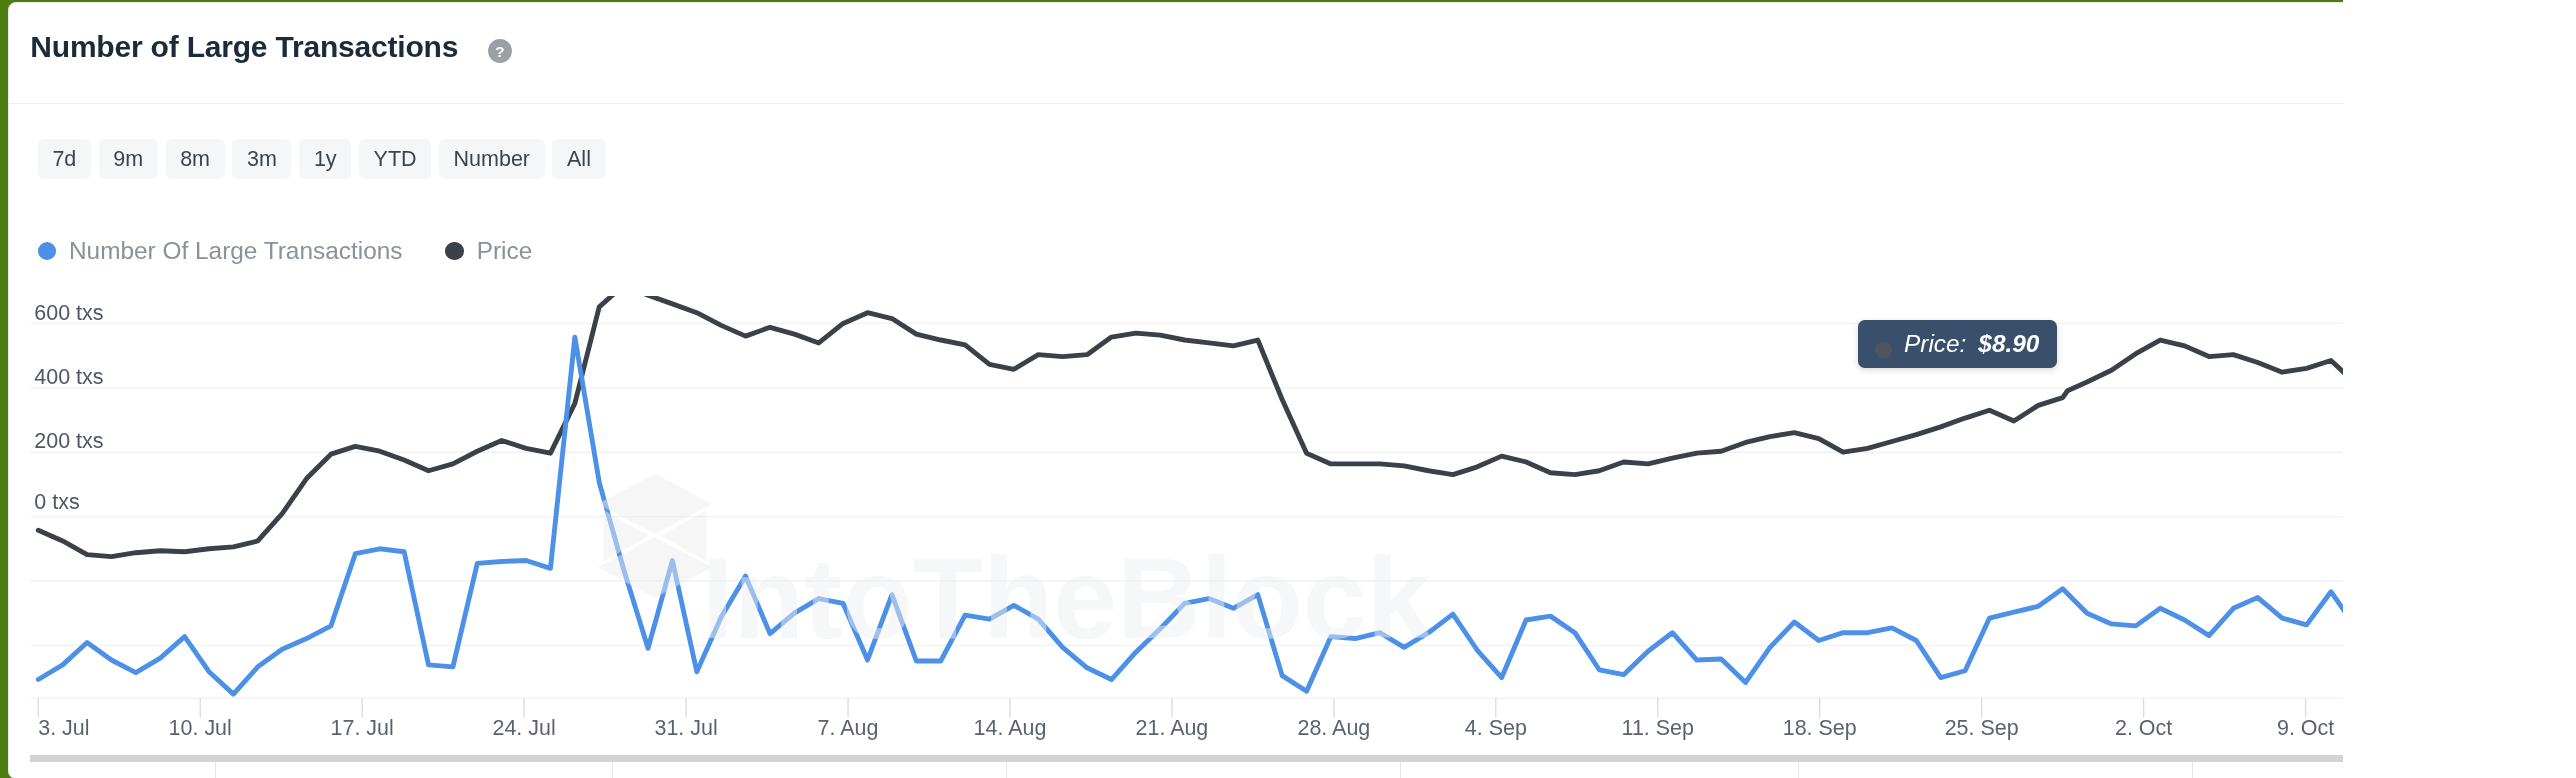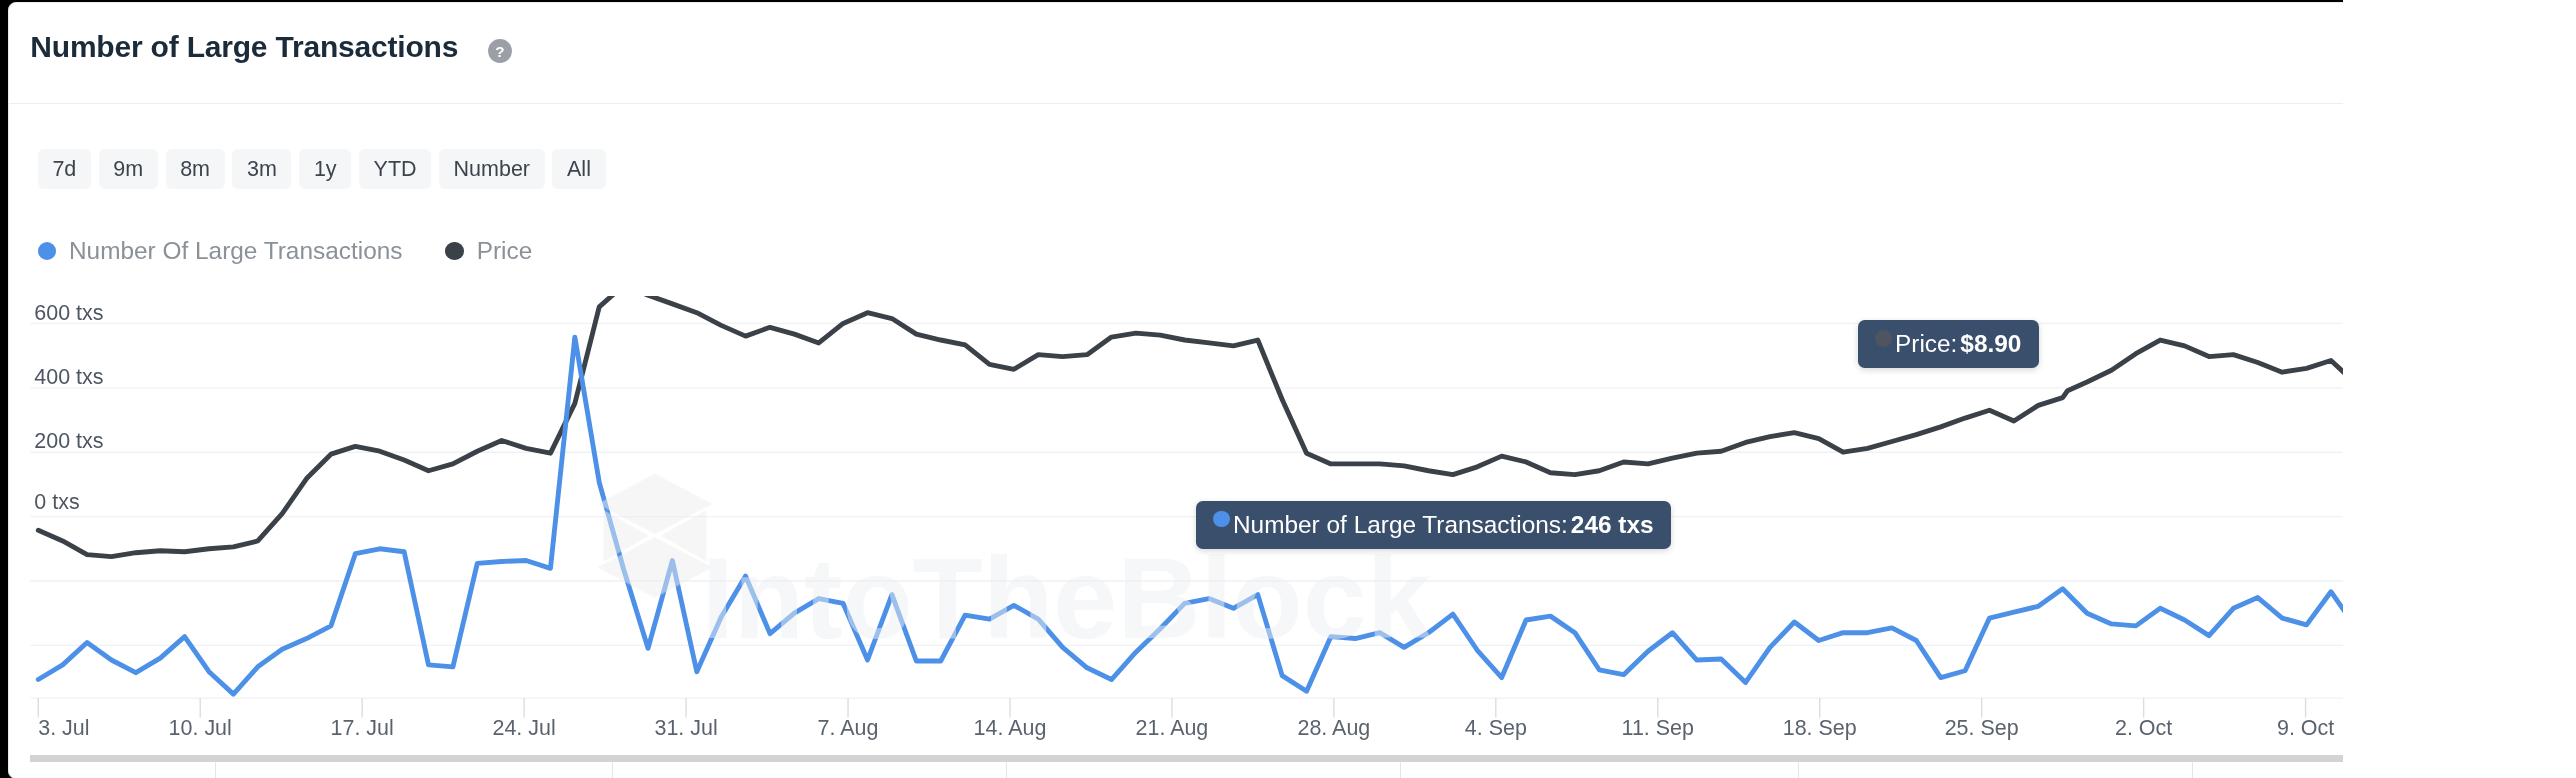--- a/index.html
+++ b/index.html
@@ -5,21 +5,21 @@
   html, body {
     margin: 0;
     padding: 0;
     background: #ffffff;
     font-family: "Liberation Sans", sans-serif;
   }
   #root {
     position: relative;
     width: 2343px;
     height: 779px;
-    background: #000000;
+    background: #4d7c0f;
     overflow: hidden;
   }
   .card {
     position: absolute;
     left: 7.8px;
     top: 2px;
     width: 2560px;
     height: 777px;
     background: #ffffff;
     border: 1px solid #e8eaee;
@@ -57,21 +57,21 @@
     right: 33px;
     top: 32px;
     width: 33px;
     height: 33px;
     cursor: pointer;
   }
   
   .range-row {
     position: absolute;
     left: 29px;
-    top: 146px;
+    top: 136px;
     display: flex;
     gap: 7.8px;
   }
   .range-btn {
     background: #f5f6f7;
     border: none;
     border-radius: 5.9px;
     color: #3c444d;
     font-size: 21.5px;
     font-family: "Liberation Sans", sans-serif;
@@ -140,24 +140,25 @@
   
   .tooltip {
     position: absolute;
     background: #394f६8;
     background: #3a4f6b;
     color: #ffffff;
     border-radius: 6.8px;
     padding: 9.8px 17.6px;
     font-size: 24.4px;
     display: flex;
-    align-items: flex-start;
-    gap: 3px;
+    align-items: flex-end;
+    gap: 12px;
     white-space: nowrap;
     box-shadow: 0 2px 5.9px rgba(0,0,0,0.16);
+    font-style: italic;
   }
   .tooltip .tdot {
     width: 16.6px;
     height: 16.6px;
     border-radius: 50%;
     display: block;
     flex: 0 0 auto;
   }
   .tooltip b { font-weight: bold; }
   .tooltip-arrow {
@@ -347,25 +348,20 @@
         <text class="xtick-label" x="2354" y="140" transform="translate(0,310)" text-anchor="middle">9. Oct</text>
         <text class="xtick-label" x="2520" y="140" transform="translate(0,310)" text-anchor="middle">16. Oct</text>
       </svg>
 
       <div class="tooltip" style="left:1849px; top:24.4px;">
         <span class="tdot" style="background:#4e5560"></span>
         <span>Price:</span>
         <b>$8.90</b>
       </div>
 
-      <div class="tooltip" style="left:1187px; top:205px;">
-        <span class="tdot" style="background:#4d90e8"></span>
-        <span>Number of Large Transactions:</span>
-        <b>246 txs</b>
-      </div>
 
       <svg class="tooltip-arrow" style="left:2442px; top:218px;" width="27" height="35" viewBox="0 0 28 36">
         <path d="M0 2 L22 18 L0 34 Z" fill="#3a4f6b"></path>
       </svg>
 
       <svg class="tooltip-arrow" style="left:2262px; top:0px;" width="244" height="88" viewBox="0 0 250 90">
         <path d="M2 72 L240 6" stroke="#3a4f6b" stroke-width="4" fill="none"></path>
       </svg>
 
       <div class="xtip" style="left:2434px; top:408px;">Oct 21</div>

